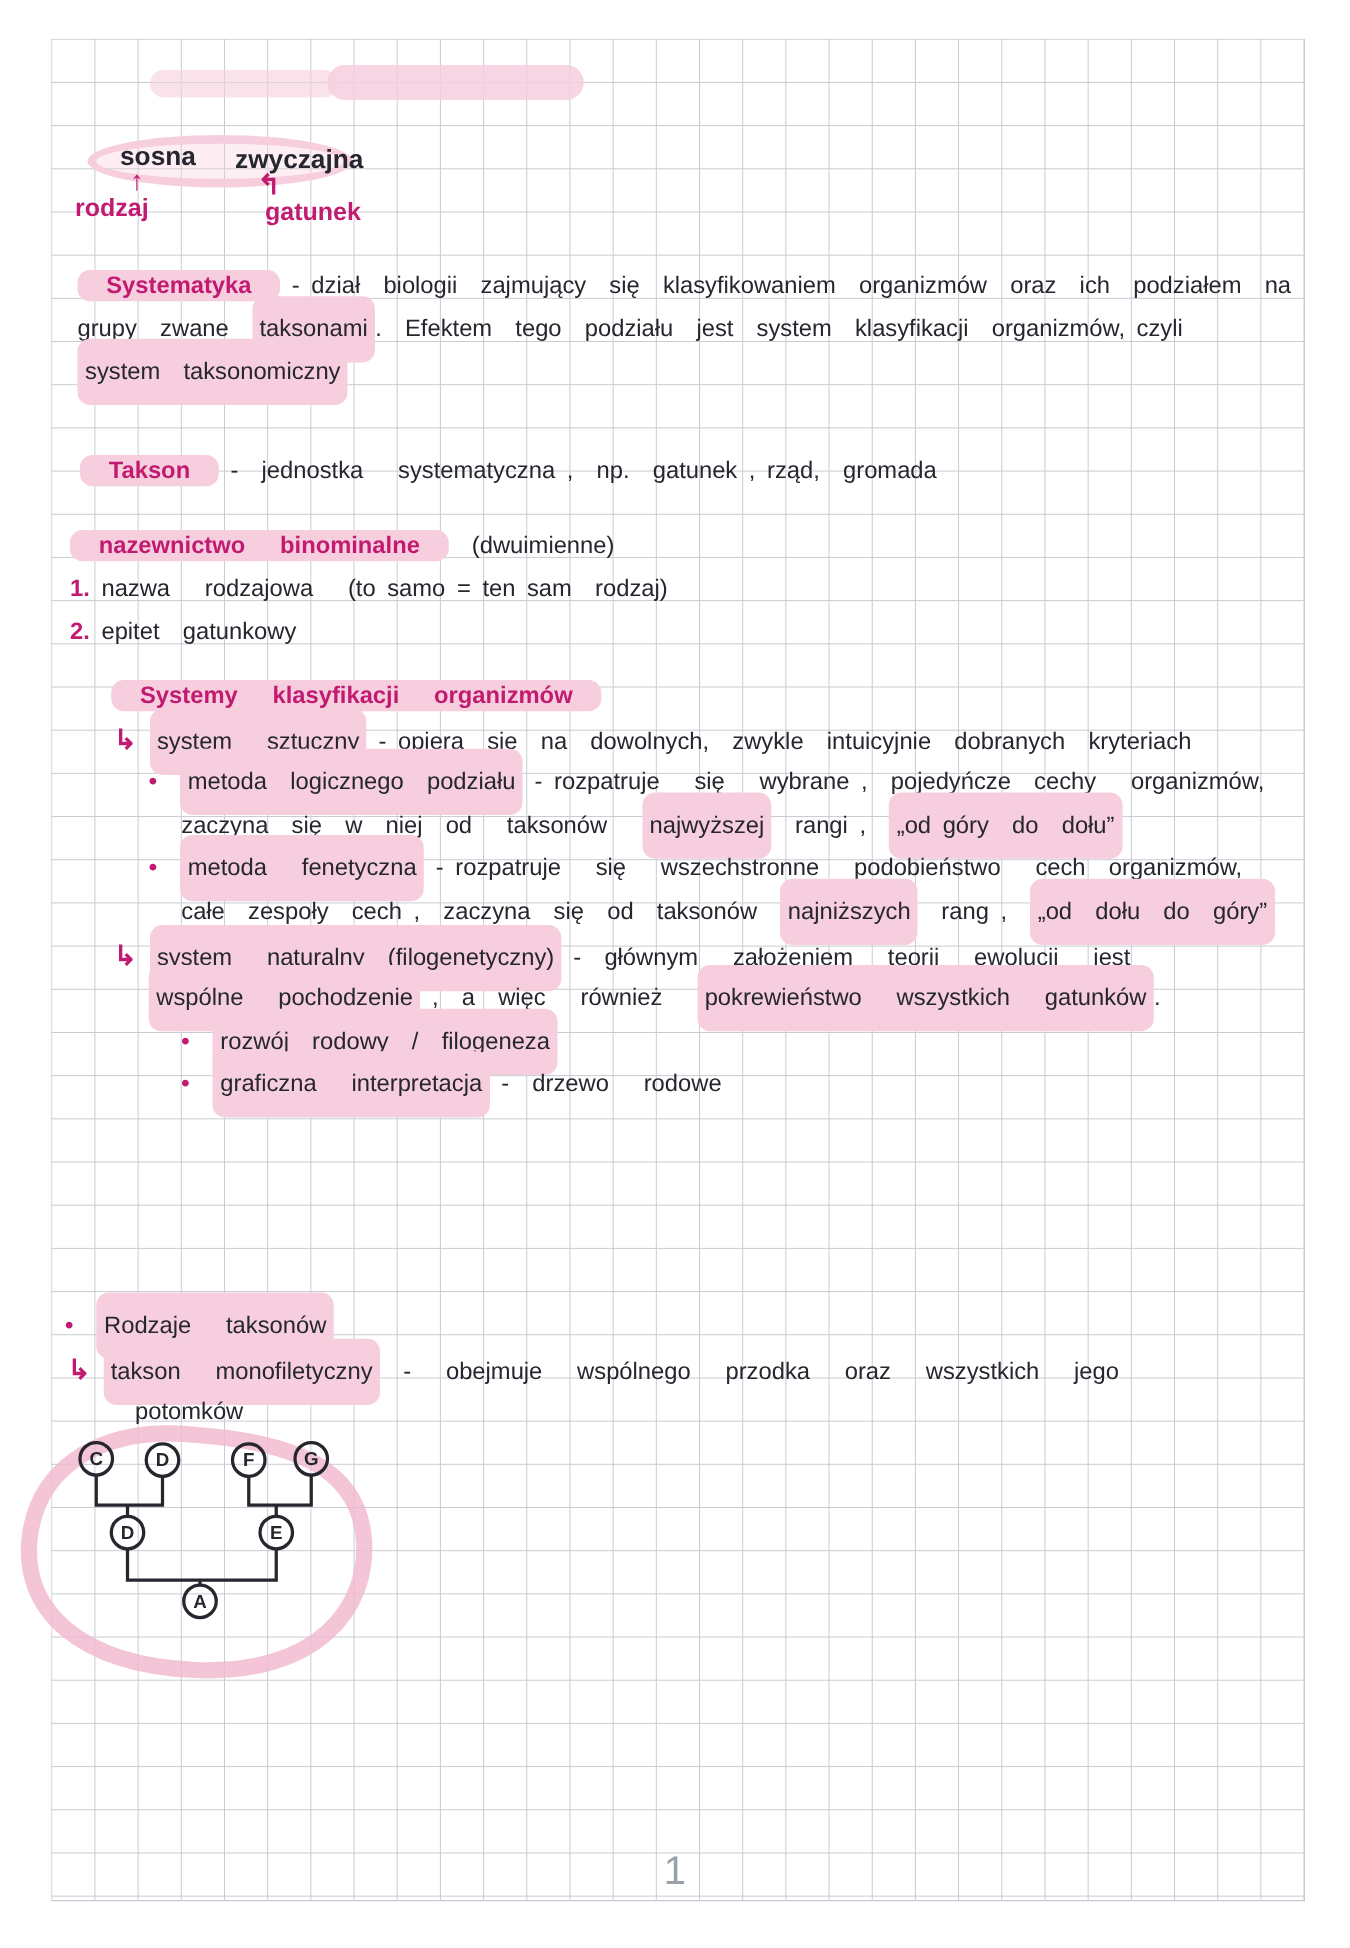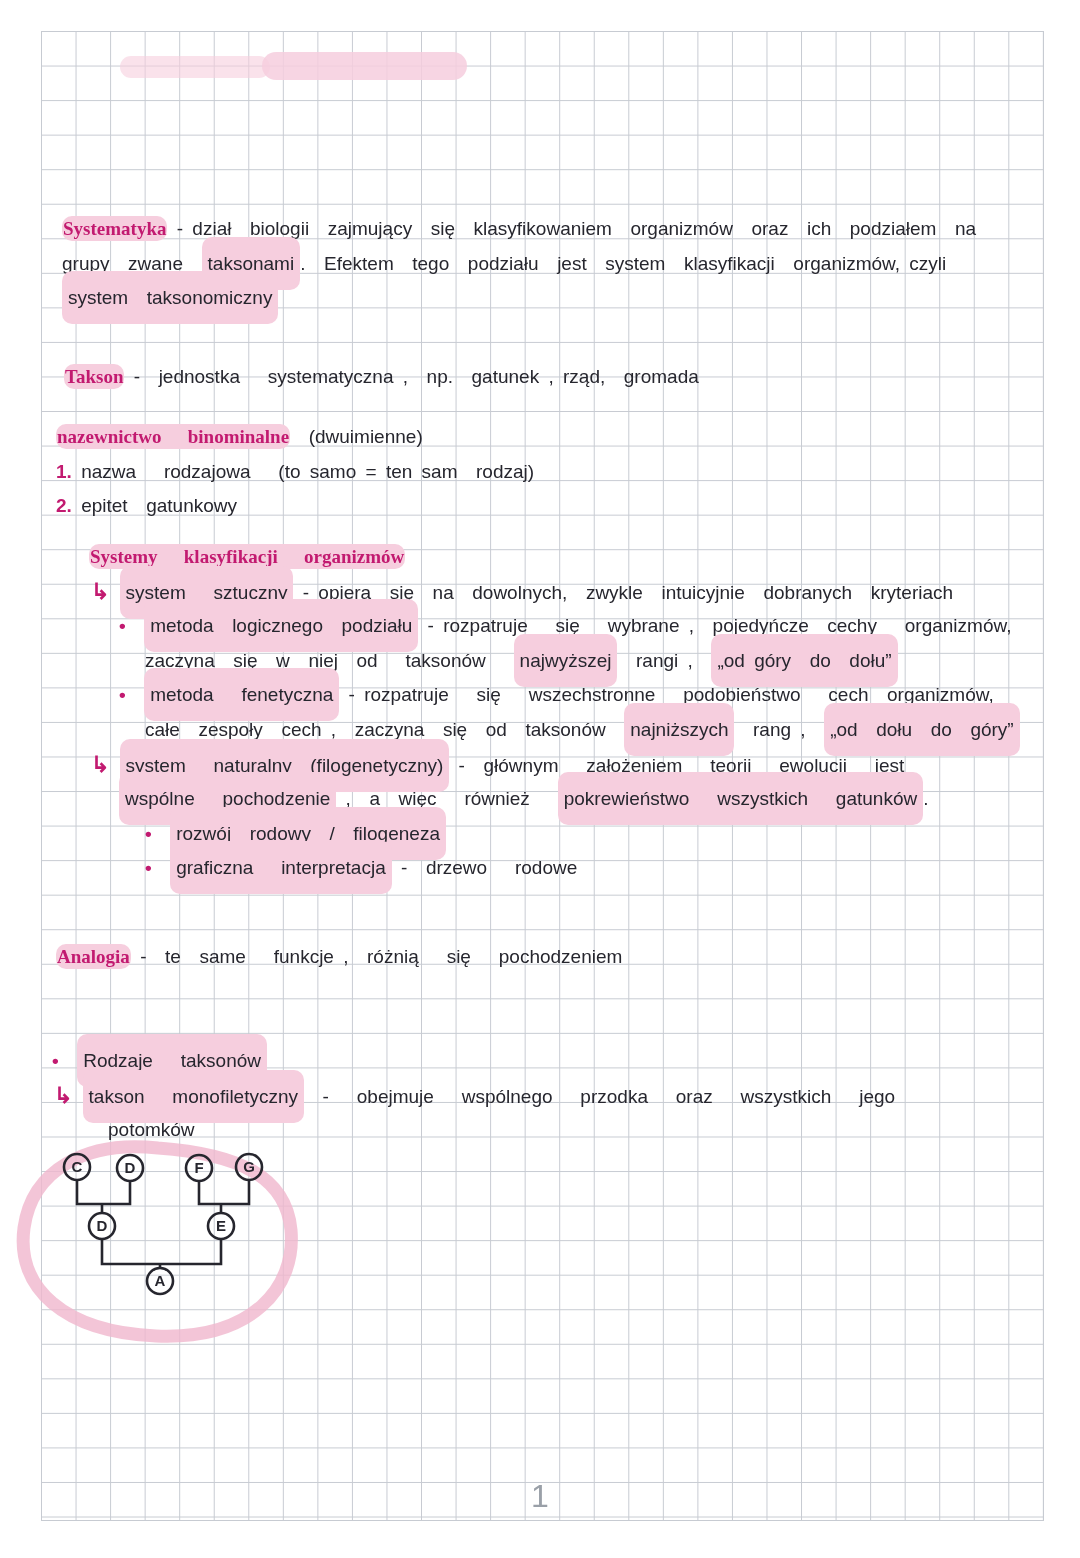--- a/index.html
+++ b/index.html
@@ -63,21 +63,21 @@
   
   .block{position:absolute;white-space:pre;}
   .line{height:34.6px;line-height:34.6px;font-size:19px;white-space:pre;word-spacing:4px;}
   .ind-0{margin-left:0;}
   .ind-1{margin-left:2px;}
   .ind-2{margin-left:30px;}
   .ind-3{margin-left:56px;}
   .seg-ink{color:var(--ink);}
   .seg-pink{color:var(--magenta);font-weight:bold;}
   .seg-hl{color:var(--ink);background:var(--hl);border-radius:10px;padding:16px 6px;}
-  .seg-pinkhl{color:var(--magenta);font-weight:bold;background:var(--hl);border-radius:10px;padding:2px 1px;font-family:Liberation Serif, serif;}
+  .seg-pinkhl{color:var(--magenta);font-weight:bold;background:var(--hl);border-radius:10px;padding:2px 23px;}
   .seg-bullet{color:var(--magenta);font-weight:bold;}
   .seg-arrow{color:var(--magenta);font-weight:bold;font-size:22px;}
   .blk-systematyka{top:212px;left:62px;}
   .blk-takson{top:360px;left:64px;text-align:right;}
   .blk-nazewnictwo{top:420px;left:56px;}
   .blk-systemy{top:540px;left:56px;margin-left:33px;}
   .blk-analogia{top:940px;left:56px;}
   .blk-rodzaje{top:1044px;left:52px;}
   
   .tree{position:absolute;left:6px;top:1136px;width:306px;height:220px;}
@@ -90,27 +90,36 @@
 </style>
 </head>
 <body>
 
 <div class="sheet">
   <div class="gridpaper"></div>
 
   <div class="title-hl2"></div>
   <div class="title-hl"></div>
 
+  <div class="example">
+    <div class="ring"></div>
+    <span class="ex-word ex-genus">sosna</span>
+    <span class="ex-word ex-species">zwyczajna</span>
+    <span class="ex-arrow ex-arrow-genus">↑</span>
+    <span class="ex-arrow ex-arrow-species">↰</span>
+    <span class="ex-label ex-label-genus">rodzaj</span>
+    <span class="ex-label ex-label-species">gatunek</span>
+  </div>
 
   <div>
       <div class="block blk-systematyka"><div class="line ind-0"><span class="seg-pinkhl">Systematyka</span><span class="seg-ink"> - dział  biologii  zajmujący  się  klasyfikowaniem  organizmów  oraz  ich  podziałem  na</span></div><div class="line ind-0"><span class="seg-ink">grupy  zwane  </span><span class="seg-hl">taksonami</span><span class="seg-ink">.  Efektem  tego  podziału  jest  system  klasyfikacji  organizmów, czyli</span></div><div class="line ind-0"><span class="seg-hl">system  taksonomiczny</span></div></div>
       <div class="block blk-takson"><div class="line ind-0"><span class="seg-pinkhl">Takson</span><span class="seg-ink"> -  jednostka   systematyczna ,  np.  gatunek , rząd,  gromada</span></div></div>
       <div class="block blk-nazewnictwo"><div class="line ind-0"><span class="seg-pinkhl">nazewnictwo   binominalne</span><span class="seg-ink">  (dwuimienne)</span></div><div class="line ind-0"><span class="seg-pink">1.</span><span class="seg-ink"> nazwa   rodzajowa   (to samo = ten sam  rodzaj)</span></div><div class="line ind-0"><span class="seg-pink">2.</span><span class="seg-ink"> epitet  gatunkowy</span></div></div>
       <div class="block blk-systemy"><div class="line ind-0"><span class="seg-pinkhl">Systemy   klasyfikacji   organizmów</span></div><div class="line ind-1"><span class="seg-arrow">↳ </span><span class="seg-hl">system   sztuczny</span><span class="seg-ink"> - opiera  się  na  dowolnych,  zwykle  intuicyjnie  dobranych  kryteriach</span></div><div class="line ind-2"><span class="seg-bullet">•  </span><span class="seg-hl">metoda  logicznego  podziału</span><span class="seg-ink"> - rozpatruje   się   wybrane ,  pojedyńcze  cechy   organizmów,</span></div><div class="line ind-3"><span class="seg-ink">zaczyna  się  w  niej  od   taksonów   </span><span class="seg-hl">najwyższej</span><span class="seg-ink">  rangi ,  </span><span class="seg-hl">„od góry  do  dołu”</span></div><div class="line ind-2"><span class="seg-bullet">•  </span><span class="seg-hl">metoda   fenetyczna</span><span class="seg-ink"> - rozpatruje   się   wszechstronne   podobieństwo   cech  organizmów,</span></div><div class="line ind-3"><span class="seg-ink">całe  zespoły  cech ,  zaczyna  się  od  taksonów  </span><span class="seg-hl">najniższych</span><span class="seg-ink">  rang ,  </span><span class="seg-hl">„od  dołu  do  góry”</span></div><div class="line ind-1"><span class="seg-arrow">↳ </span><span class="seg-hl">system   naturalny  (filogenetyczny)</span><span class="seg-ink"> -  głównym   założeniem   teorii   ewolucji   jest</span></div><div class="line ind-2"><span class="seg-hl">wspólne   pochodzenie</span><span class="seg-ink"> ,  a  więc   również   </span><span class="seg-hl">pokrewieństwo   wszystkich   gatunków</span><span class="seg-ink">.</span></div><div class="line ind-3"><span class="seg-bullet">•  </span><span class="seg-hl">rozwój  rodowy  /  filogeneza</span></div><div class="line ind-3"><span class="seg-bullet">•  </span><span class="seg-hl">graficzna   interpretacja</span><span class="seg-ink"> -  drzewo   rodowe</span></div></div>
-      <div class="block blk-analogia"><div class="line ind-0"><span class="seg-pinkhl">Analogia</span><span class="seg-ink"> -  te  same   funkcje ,  różnią   się   pochodzeniem</span></div></div>
+      <div class="block blk-analogia"></div>
       <div class="block blk-rodzaje"><div class="line ind-0"><span class="seg-bullet">•  </span><span class="seg-hl">Rodzaje   taksonów</span></div><div class="line ind-1"><span class="seg-arrow">↳ </span><span class="seg-hl">takson   monofiletyczny</span><span class="seg-ink">  -   obejmuje   wspólnego   przodka   oraz   wszystkich   jego</span></div><div class="line ind-3"><span class="seg-ink">potomków</span></div></div>
     </div>
 
   <div class="tree">
     <svg width="306" height="220" viewBox="0 0 306 220" xmlns="http://www.w3.org/2000/svg">
 
       <path d="M152,12 C80,4 26,34 18,92 C10,152 58,196 150,200 C246,204 290,152 285,94 C280,40 232,18 152,12 Z" fill="none" stroke="#f0b6cd" stroke-width="13" stroke-linejoin="round" opacity="0.8"></path>
 
       <g stroke="#26262e" stroke-width="2.6" fill="none">
         <path d="M71,44 L71,68 L124,68 L124,45"></path>

